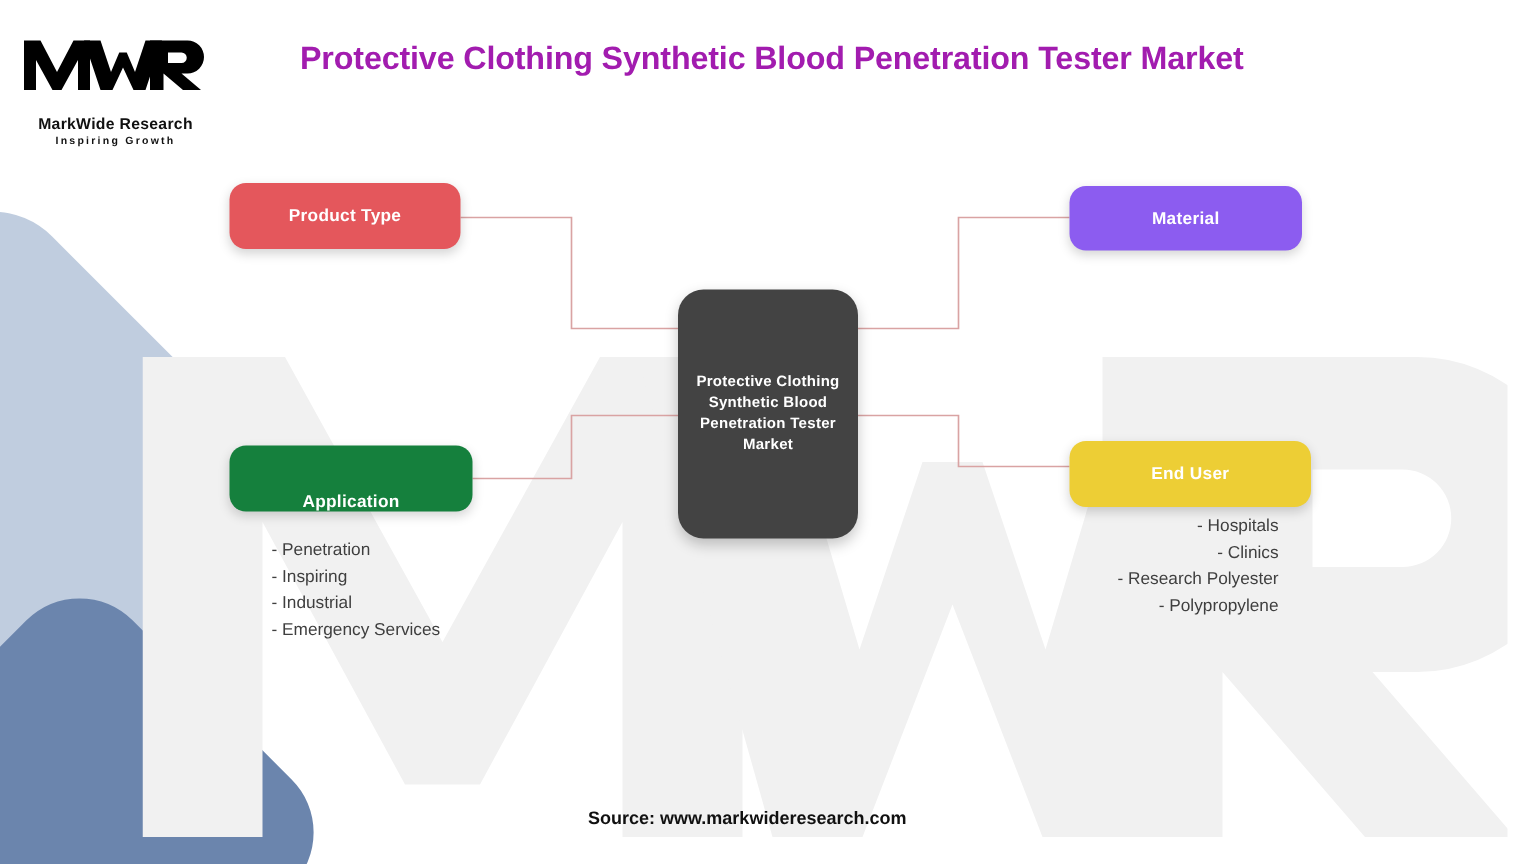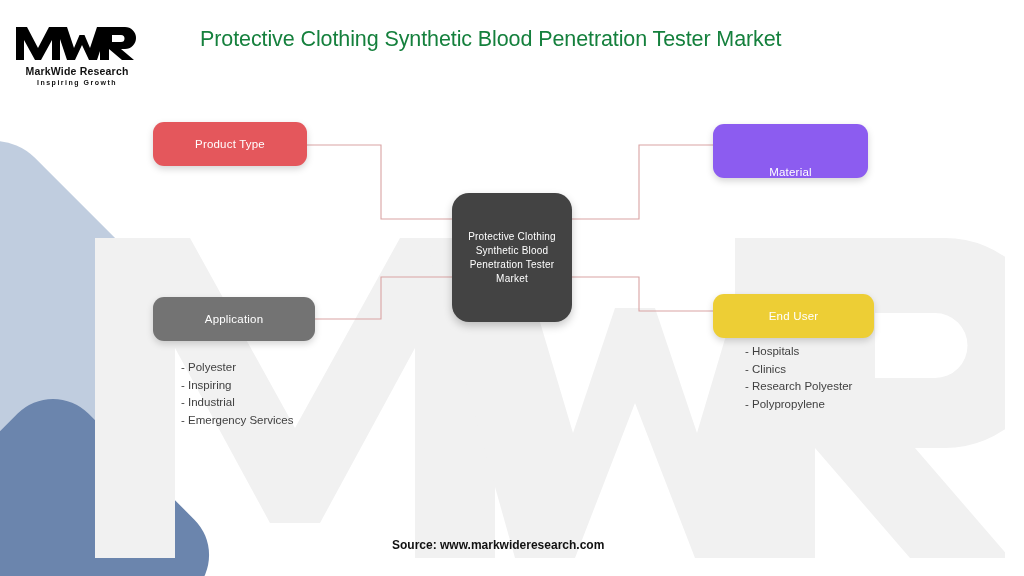--- a/index.html
+++ b/index.html
@@ -62,39 +62,39 @@
     width: 126px;
     height: 66px;
   }
   #logo-mark { display: block; }
   .logo-name {
     font-size: 10.5px;
     font-weight: bold;
     color: #111;
     letter-spacing: 0.2px;
     text-align: center;
-    margin-top: 1px;
+    margin-top: 13px;
     white-space: nowrap;
   }
   .logo-tag {
     font-size: 7px;
     font-weight: bold;
     color: #111;
     letter-spacing: 1.5px;
     text-align: center;
     margin-top: 2px;
     white-space: nowrap;
   }
   #page-title {
     position: absolute;
     left: 200px;
     top: 27px;
     font-size: 21.5px;
-    font-weight: normal;
-    color: #15803d;
+    font-weight: bold;
+    color: #a21caf;
     letter-spacing: -0.1px;
     white-space: nowrap;
   }
 
   
   #connectors {
     position: absolute;
     left: 0;
     top: 0;
     width: 1024px;
@@ -104,43 +104,43 @@
 
   
   .node {
     position: absolute;
     display: flex;
     align-items: center;
     justify-content: center;
     border-radius: 11px;
     color: #ffffff;
     font-size: 11.5px;
-    font-weight: normal;
+    font-weight: bold;
     letter-spacing: 0.2px;
     box-shadow: 0 3px 7px rgba(0,0,0,0.17);
   }
   #node-product-type {
     left: 153px; top: 122px; width: 154px; height: 44px;
     background: #e4575c;
   }
   #node-application {
     left: 153px; top: 297px; width: 162px; height: 44px;
-    background: #737373;
+    background: #15803d;
+    align-items: flex-end;
   }
   #node-material {
-    left: 713px; top: 124px; width: 155px; height: 54px;
+    left: 713px; top: 124px; width: 155px; height: 43px;
     background: #8c5cf0;
-    align-items: flex-end;
   }
   #node-end-user {
     left: 713px; top: 294px; width: 161px; height: 44px;
     background: #edce35;
   }
   #node-center {
-    left: 452px; top: 193px; width: 120px; height: 129px;
+    left: 452px; top: 193px; width: 120px; height: 166px;
     background: #434343;
     border-radius: 17px;
     flex-direction: column;
     font-size: 10px;
     line-height: 14px;
     text-align: center;
     padding: 0 9px;
     box-sizing: border-box;
     box-shadow: 0 4px 9px rgba(0,0,0,0.22);
   }
@@ -150,21 +150,21 @@
   .item-list {
     position: absolute;
     font-size: 11.5px;
     line-height: 17.5px;
     color: #3f3f3f;
     white-space: nowrap;
   }
   #list-product-type { left: 181px; top: 178px; }
   #list-application  { left: 181px; top: 359px; }
   #list-material     { left: 745px; top: 172px; }
-  #list-end-user     { left: 745px; top: 343px; }
+  #list-end-user     { left: 745px; top: 343px; text-align: right; }
 
   
   #source-note {
     position: absolute;
     left: 392px;
     top: 538px;
     font-size: 12px;
     font-weight: bold;
     color: #111;
     white-space: nowrap;
@@ -237,21 +237,21 @@
   <div class="node" id="node-application">
     <span>Application</span>
   </div>
   <div class="node" id="node-end-user">
     <span>End User</span>
   </div>
 
 
 
   <div class="item-list" id="list-application">
-    <div>- Polyester</div>
+    <div>- Penetration</div>
     <div>- Inspiring</div>
     <div>- Industrial</div>
     <div>- Emergency Services</div>
   </div>
 
   <div class="item-list" id="list-end-user">
     <div>- Hospitals</div>
     <div>- Clinics</div>
     <div>- Research Polyester</div>
     <div>- Polypropylene</div>

